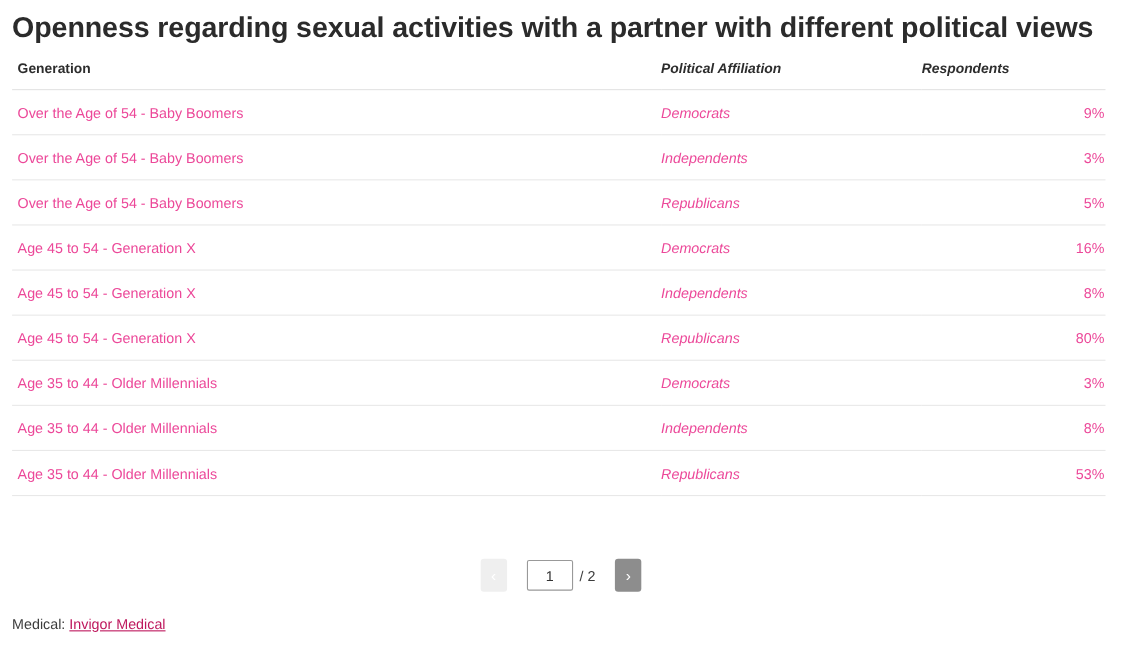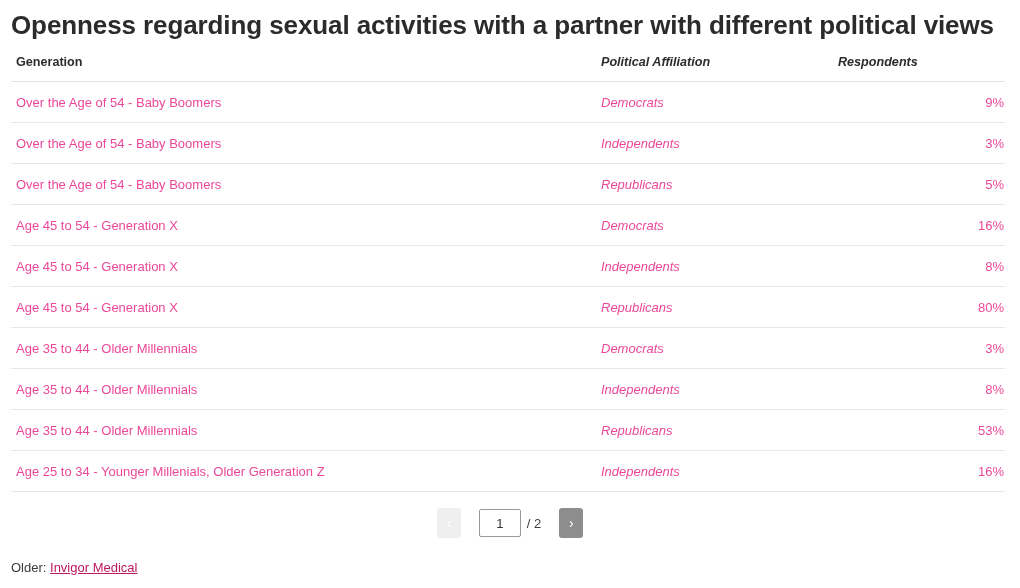--- a/index.html
+++ b/index.html
@@ -185,34 +185,29 @@
           <tr>
             <td class="col-gen">Age 35 to 44 - Older Millennials</td>
             <td class="col-aff">Independents</td>
             <td class="col-resp">8%</td>
           </tr>
           <tr>
             <td class="col-gen">Age 35 to 44 - Older Millennials</td>
             <td class="col-aff">Republicans</td>
             <td class="col-resp">53%</td>
           </tr>
-          <tr>
-            <td class="col-gen">Age 25 to 34 - Younger Millenials, Older Generation Z</td>
-            <td class="col-aff">Independents</td>
-            <td class="col-resp">16%</td>
-          </tr>
         </tbody>
     </table>
   </div>
 
   <div class="pagination">
     <button class="pg-btn prev" disabled="">‹</button>
     <input class="pg-input" type="text" value="1" style="">
     <span class="pg-total">/ 2</span>
     <button class="pg-btn next">›</button>
   </div>
 
   <div class="source">
-    <span>Older:</span>
+    <span>Medical:</span>
     <a href="#">Invigor Medical</a>
   </div>
 
 </div>
 
 </body></html>

